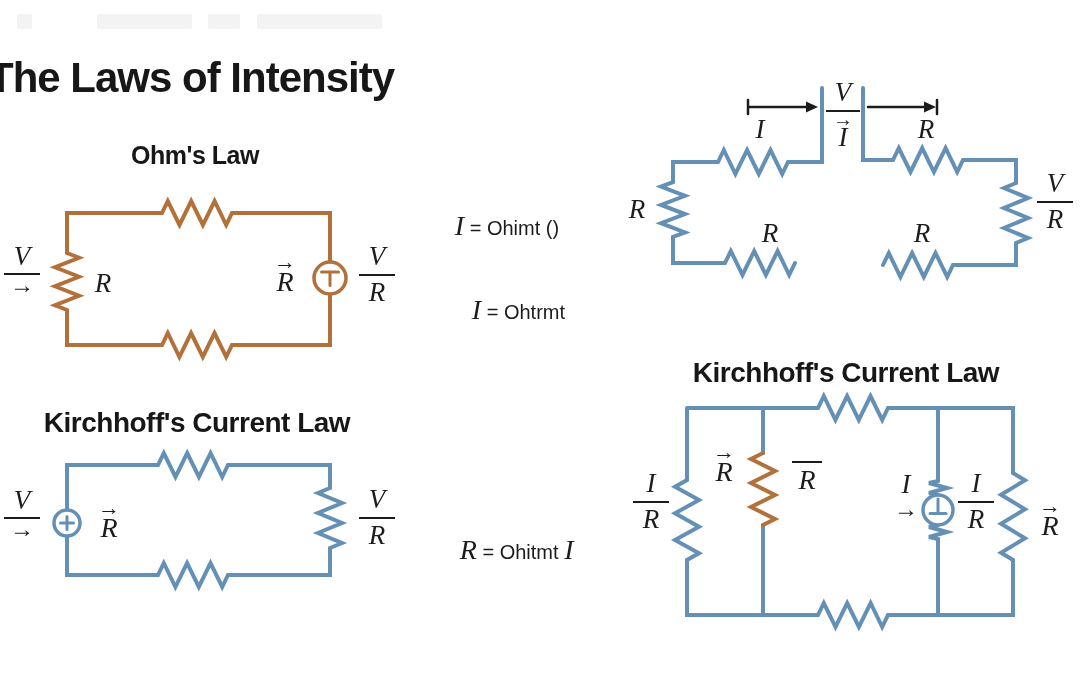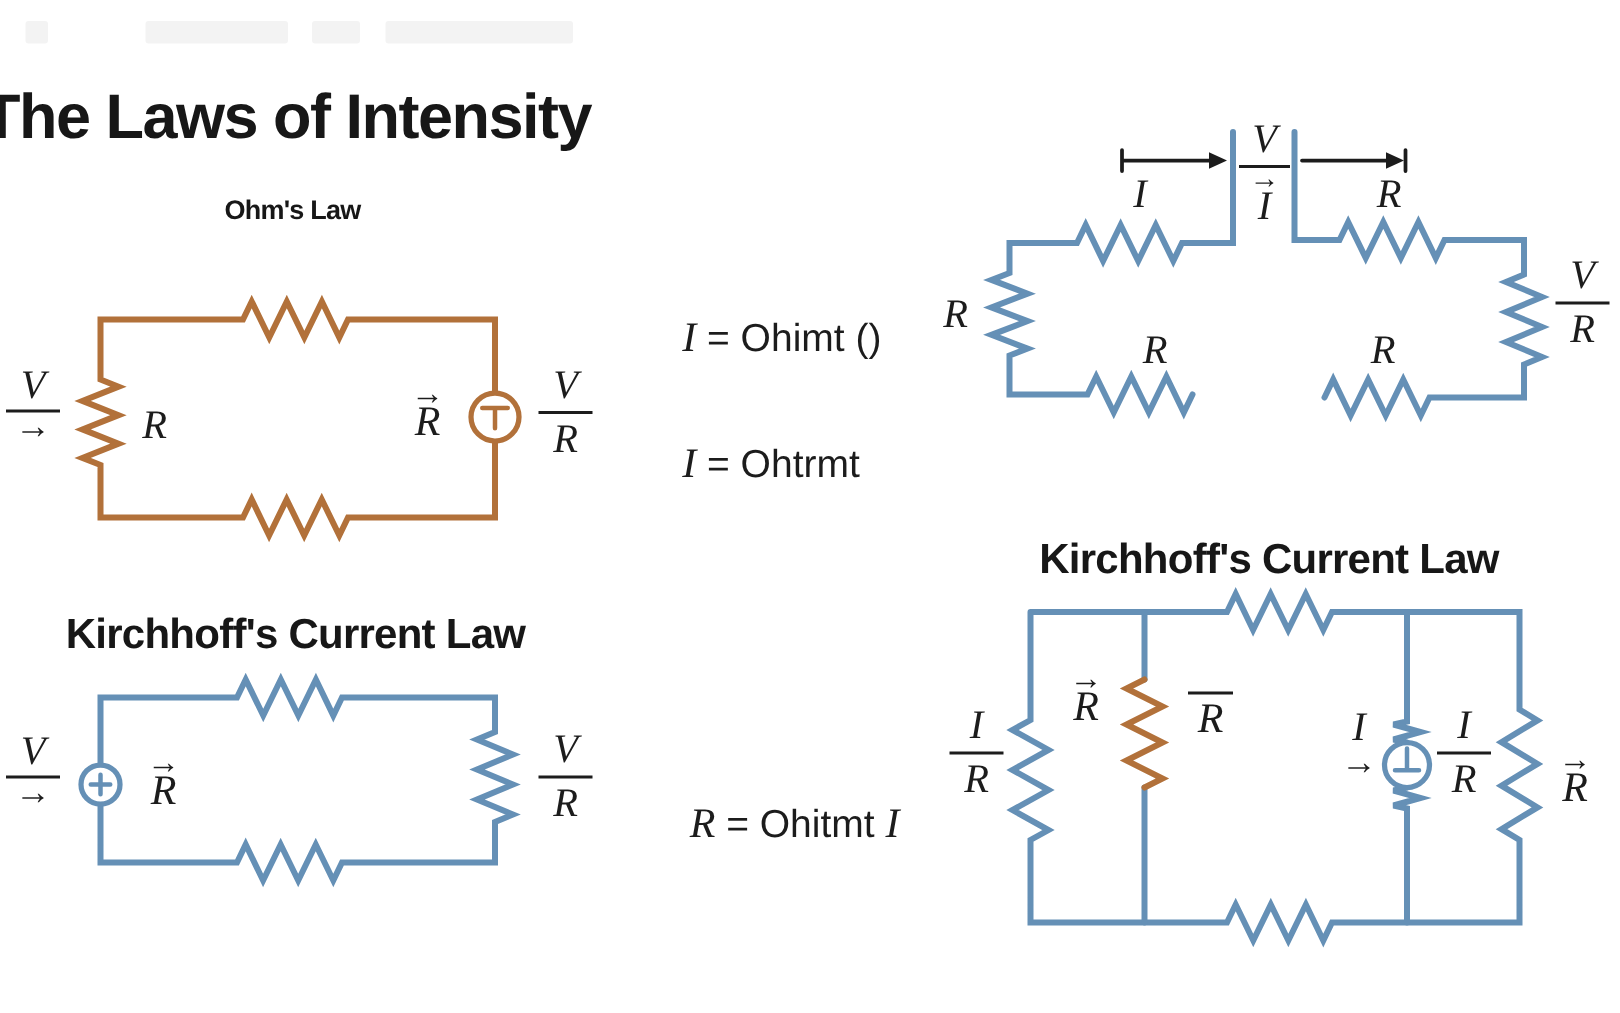--- a/index.html
+++ b/index.html
@@ -33,37 +33,37 @@
        line-height:1;color:#1c1c1c;text-align:center;}
   .vec .arrow-over{position:absolute;left:50%;transform:translateX(-50%);top:-17px;
                    font-size:22px;font-style:normal;}
   .obar-wrap{position:absolute;font-family:"Liberation Serif",serif;font-style:italic;
              font-size:28px;line-height:1;color:#1c1c1c;text-align:center;}
   .obar-wrap .obar{display:inline-block;border-top:2.5px solid #1c1c1c;padding:3px 6px 0;}
 
   
   .eq{position:absolute;white-space:pre;color:#1c1c1c;}
   .eq .var{font-family:"Liberation Serif",serif;font-style:italic;font-size:28px;}
-  .eq .sans{font-family:"Liberation Sans",sans-serif;font-size:26px;}
+  .eq .sans{font-family:"Liberation Sans",sans-serif;font-size:20px;}
 
   svg{position:absolute;overflow:visible;}
   .blk{fill:#1c1c1c;}
 </style>
 </head>
 <body>
 
 <div class="stage">
 
   <div class="fade-block" style="left:17px;width:15px;"></div>
   <div class="fade-block" style="left:97px;width:95px;"></div>
   <div class="fade-block" style="left:208px;width:32px;"></div>
   <div class="fade-block" style="left:257px;width:125px;"></div>
 
   <div class="main-title">The Laws of Intensity</div>
-  <div class="circuit-title" style="left:45px;top:130px;width:300px;font-size:18px;">Ohm's Law</div>
+  <div class="circuit-title" style="left:45px;top:141px;width:300px;font-size:25px;">Ohm's Law</div>
   <div class="circuit-title" style="left:17px;top:407px;width:360px;font-size:28px;">Kirchhoff's Current Law</div>
   <div class="circuit-title" style="left:646px;top:357px;width:400px;font-size:28px;">Kirchhoff's Current Law</div>
 
   <svg style="left:0;top:195px;" width="420" height="175" viewBox="0 0 420 175">
     <path d="M 330 99 V 150 H 232 l -5.8 12 l -11.7 -24 l -11.7 24 l -11.7 -24 l -11.7 24 l -11.6 -24 l -5.8 12 H 67 V 115 l -12 -4.75 l 24 -9.5 l -24 -9.5 l 24 -9.5 l -24 -9.5 l 24 -9.5 l -12 -4.75 V 18 H 162 l 5.8 -12 l 11.7 24 l 11.7 -24 l 11.7 24 l 11.7 -24 l 11.6 24 l 5.8 -12 H 330 V 67" fill="none" stroke-width="4" stroke-linecap="round" stroke="#b2713a"></path>
     <circle cx="330" cy="83" r="16" fill="#ffffff" stroke-width="3.5" stroke="#b2713a"></circle>
     <path d="M 321.5 77 H 338.5 M 330 77 V 90.5" fill="none" stroke-width="3" stroke-linecap="round" stroke="#b2713a"></path>
   </svg>
   <div class="vsrc" style="left:4px;top:243px;">
     <span class="num">V</span>
@@ -150,20 +150,20 @@
     <span class="den">R</span>
   </div>
   <div class="vec" style="left:1035px;top:512px;width:30px;">
     <span class="arrow-over">→</span>
     <span>R</span>
   </div>
 
   <div class="eq" style="left:437px;top:192px;">
     <span class="var">I</span><span class="sans"> = Ohimt ()</span><span class="var"></span>
   </div>
-  <div class="eq" style="left:437px;top:276px;">
+  <div class="eq" style="left:454px;top:276px;">
     <span class="var">I</span><span class="sans"> = Ohtrmt</span><span class="var"></span>
   </div>
   <div class="eq" style="left:442px;top:516px;">
     <span class="var">R</span><span class="sans"> = Ohitmt </span><span class="var">I</span>
   </div>
 
 </div>
 
 </body></html>

